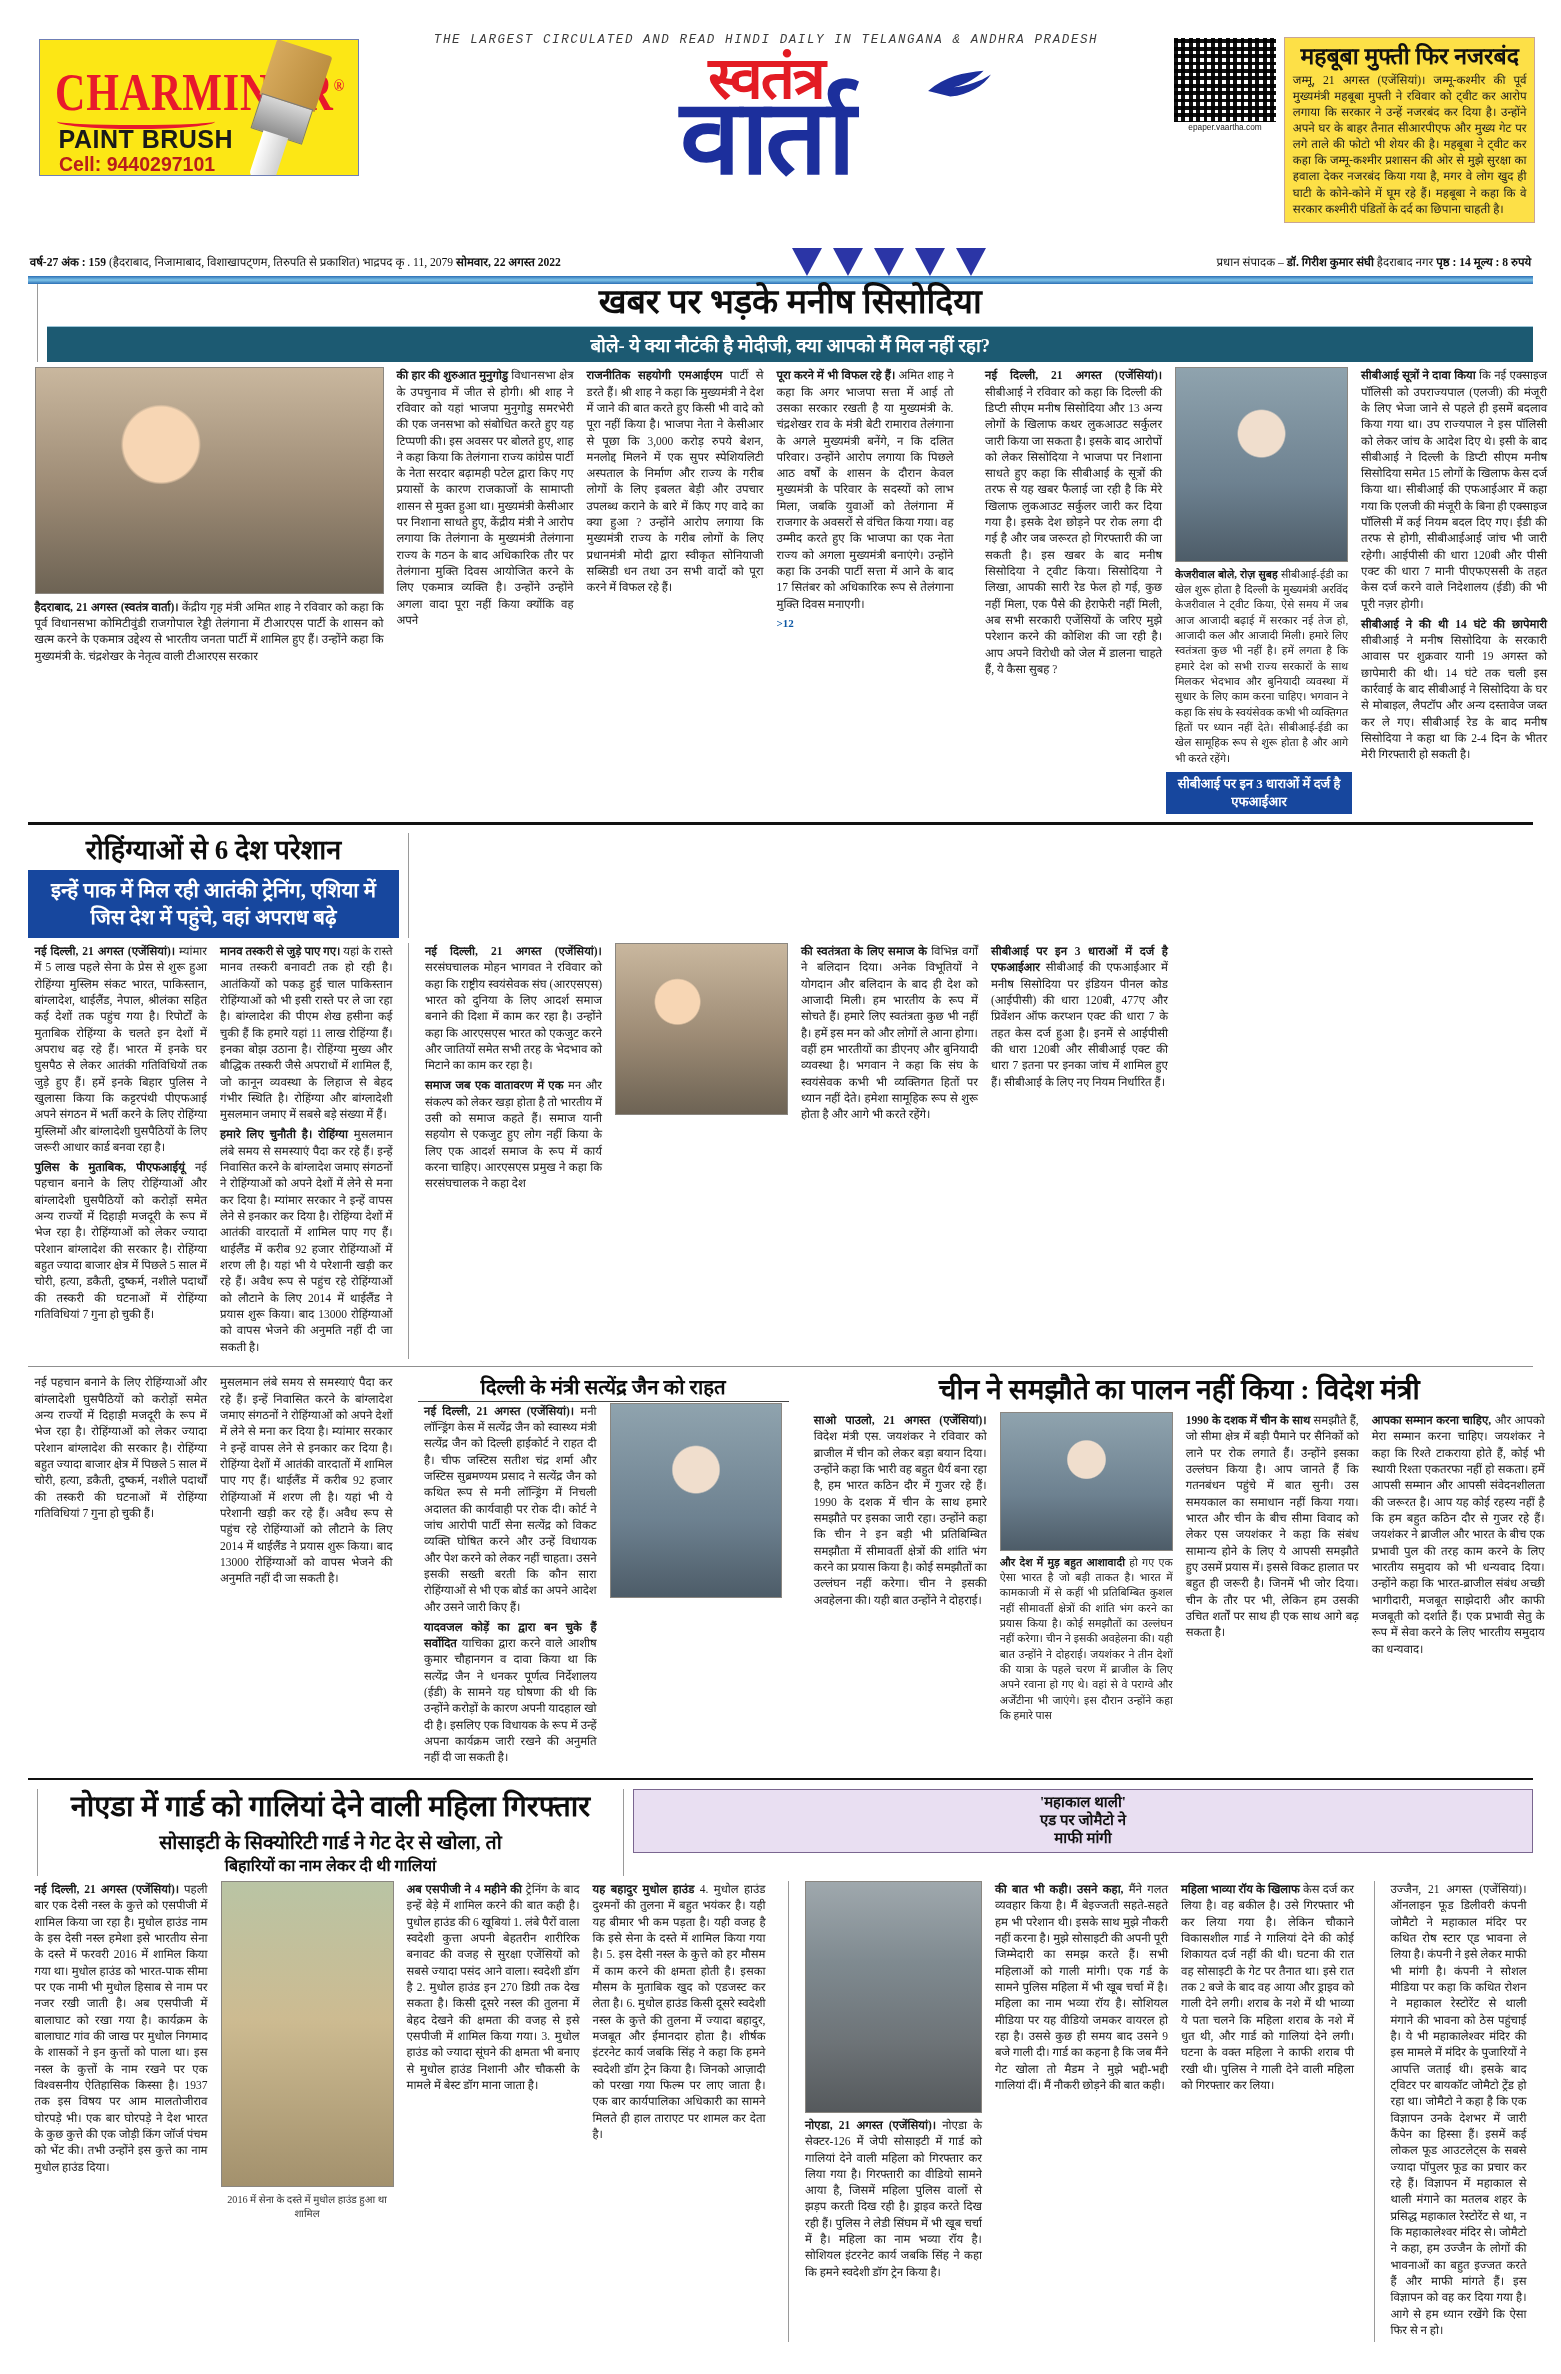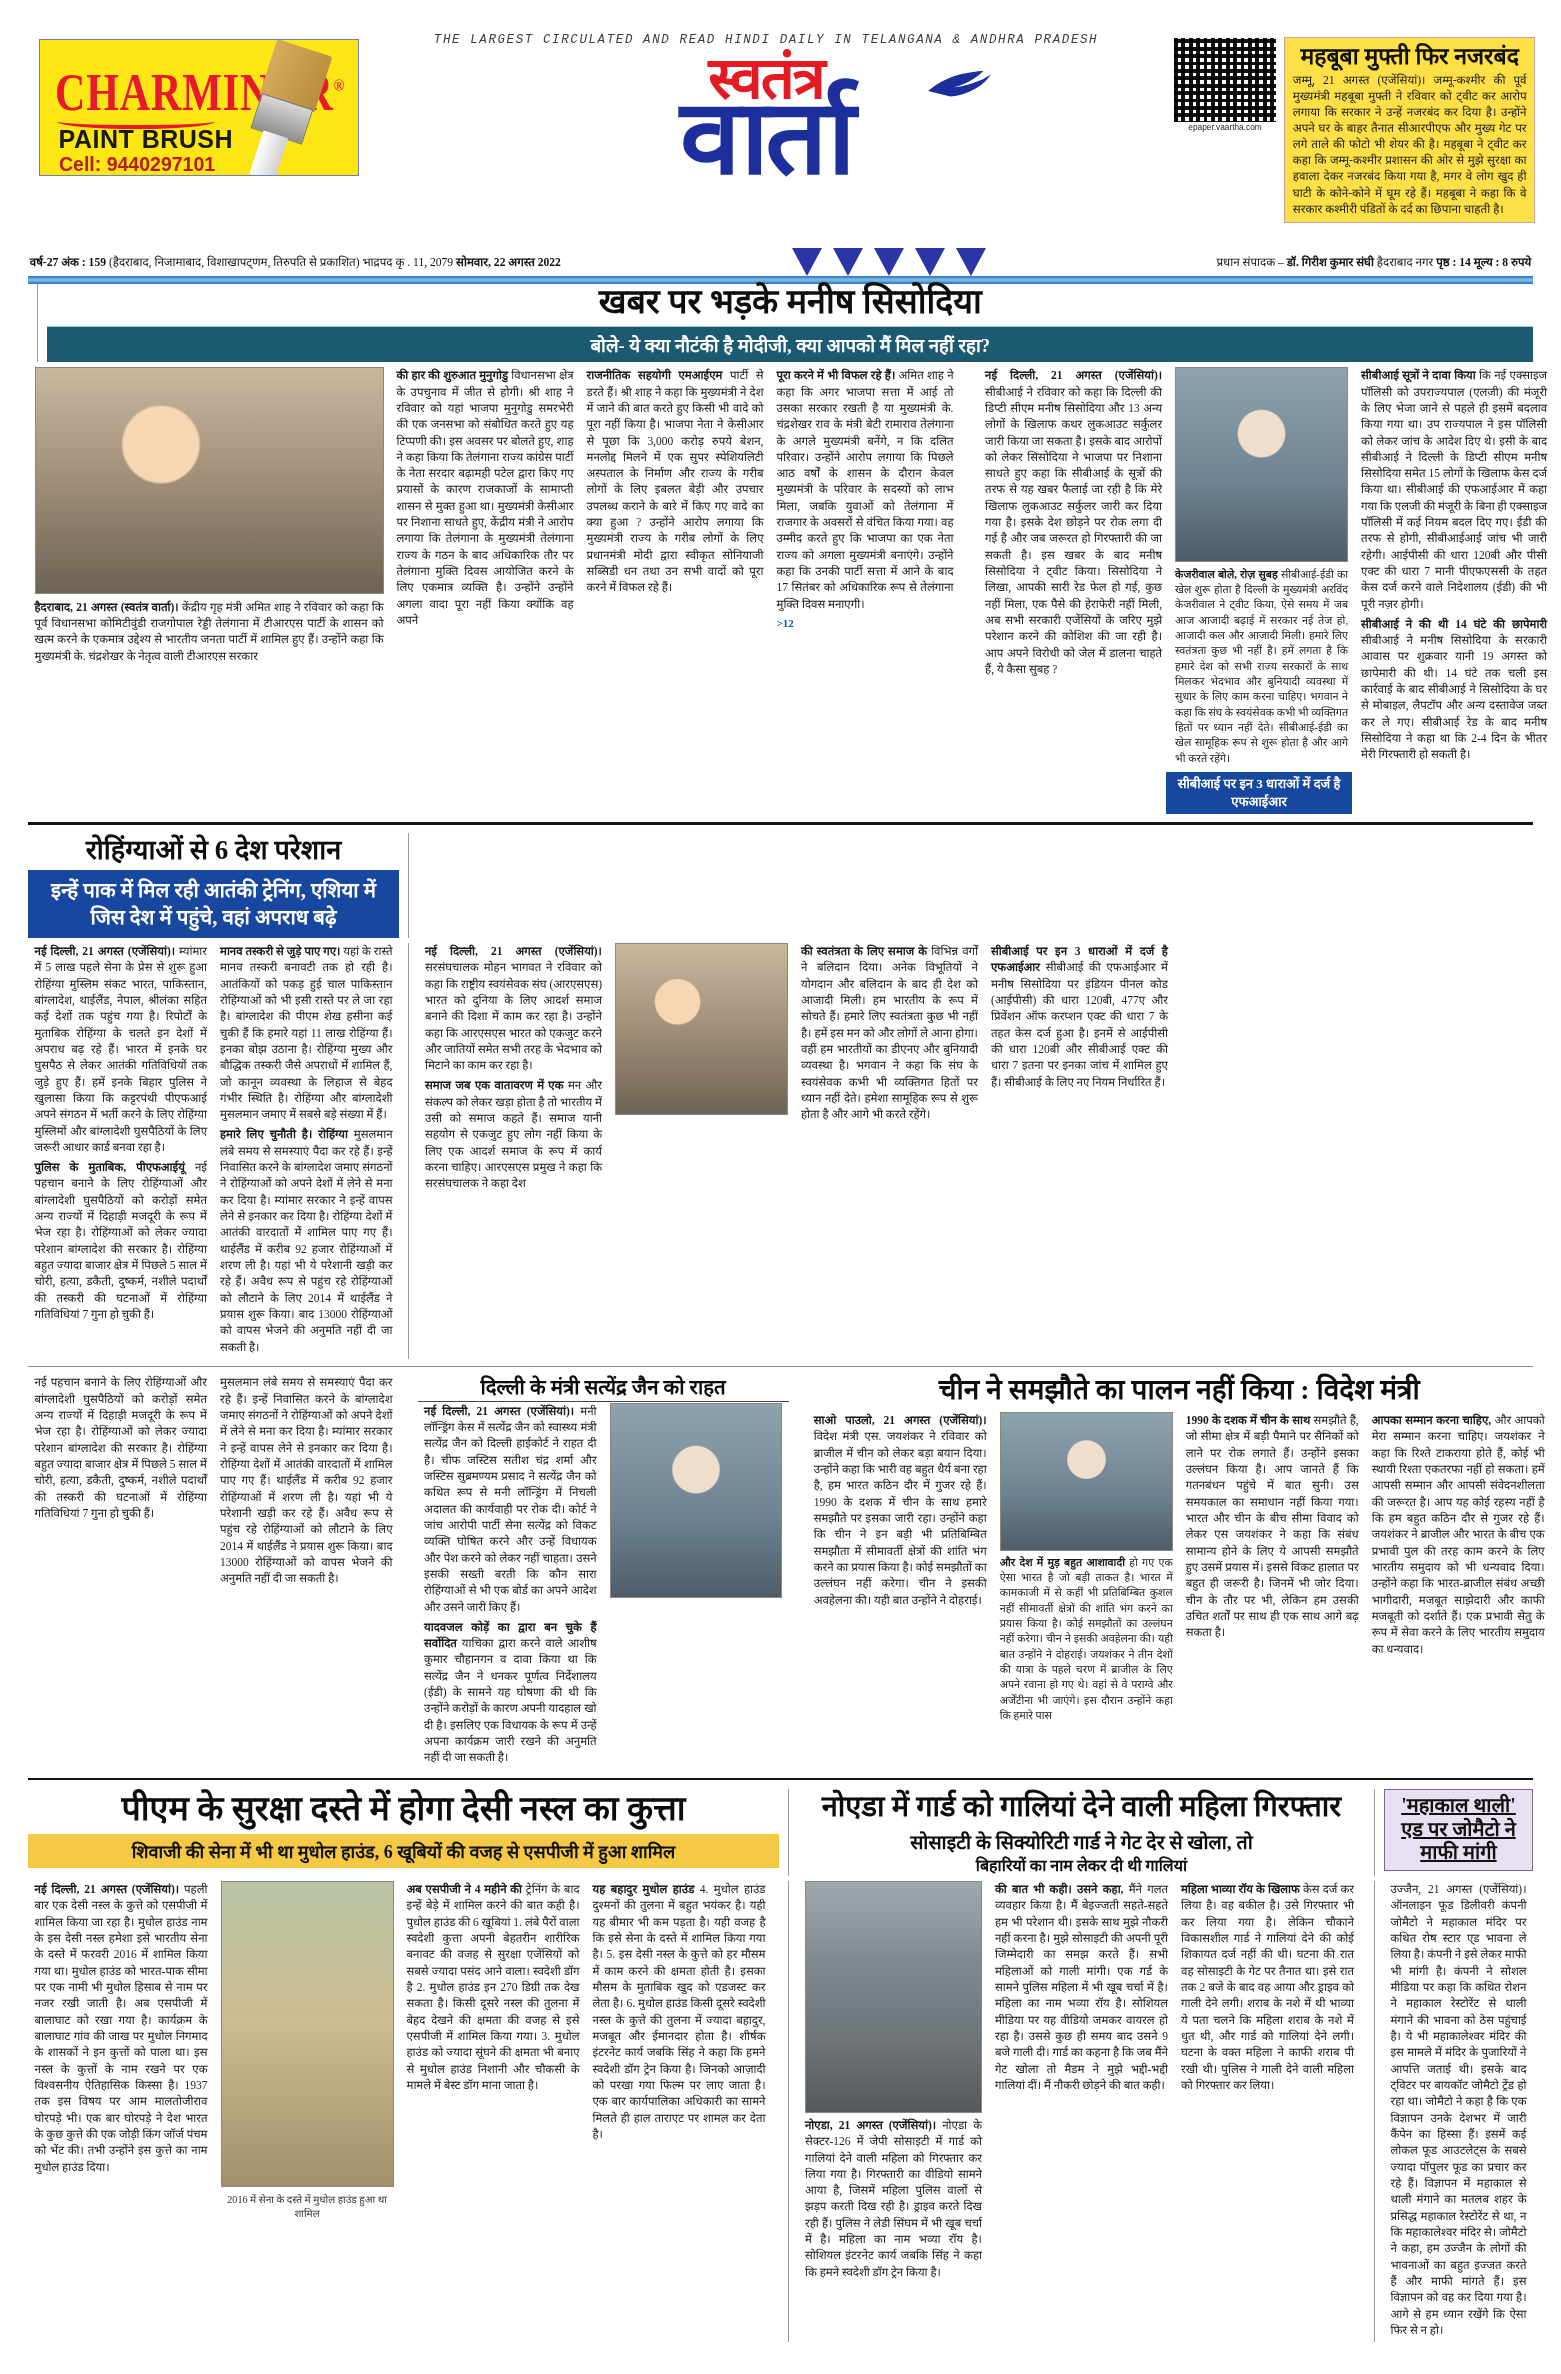--- a/index.html
+++ b/index.html
@@ -180,21 +180,21 @@
   }
   .cap {
     font-size: 10.2px; text-align: center; color: #333; padding-top: 1.9px;
   }
 
   .mid-hl { font-size: 27px; font-weight: bold; text-align: center; padding: 3.7px 0 5.6px; }
   .mid-hl-teal { color: #17384e; }
   .small-hl { font-size: 20.4px; font-weight: bold; text-align: center; padding: 2.8px 0; }
   .jump { color: #0b57a4; font-weight: bold; font-size: 11px; }
   .purple-box { background: #e9dff2; border: 1.9px solid #7a6690; padding: 4.6px; }
-  .purple-head { font-size: 20px; font-weight: bold; text-align: center; line-height: 1.18; color: #111; text-decoration: underline; }
+  .purple-head { font-size: 15px; font-weight: bold; text-align: center; line-height: 1.18; color: #111; }
 </style>
 </head>
 <body>
 
 <div class="page">
 
   <div class="masthead">
 
     <div class="ad-box">
       <div class="ad-brand">
@@ -436,24 +436,20 @@
 
 जयशंकर ने ब्राजील और भारत के बीच एक प्रभावी पुल की तरह काम करने के लिए भारतीय समुदाय को भी धन्यवाद दिया। उन्होंने कहा कि भारत-ब्राजील संबंध अच्छी भागीदारी, मजबूत साझेदारी और काफी मजबूती को दर्शाते हैं। एक प्रभावी सेतु के रूप में सेवा करने के लिए भारतीय समुदाय का धन्यवाद।</span></p>
         </div>
       </div>
     </div>
   </div>
 
   <div class="hrule-thick"></div>
 
   <div class="band">
-    <div style="width:751px">
-      <div class="hl-black" style="font-size:34px;text-align:center;padding:3.7px 0 7.4px">पीएम के सुरक्षा दस्ते में होगा देसी नस्ल का कुत्ता</div>
-      <div class="bar-yellow">शिवाजी की सेना में भी था मुधोल हाउंड, 6 खूबियों की वजह से एसपीजी में हुआ शामिल</div>
-    </div>
     <div class="vrule"></div>
     <div style="width:566px">
       <div class="hl-black" style="font-size:29px;text-align:center;padding:3.7px 0 9.3px">नोएडा में गार्ड को गालियां देने वाली महिला गिरफ्तार</div>
       <div class="hl-black" style="font-size:19.5px;text-align:center;line-height:1.25">सोसाइटी के सिक्योरिटी गार्ड ने गेट देर से खोला, तो</div>
       <div class="hl-black" style="font-size:16px;text-align:center;line-height:1.25">बिहारियों का नाम लेकर दी थी गालियां</div>
     </div>
     <div class="vrule"></div>
     <div style="flex:1">
       <div class="purple-box">
         <div class="purple-head">'महाकाल थाली'</div>

